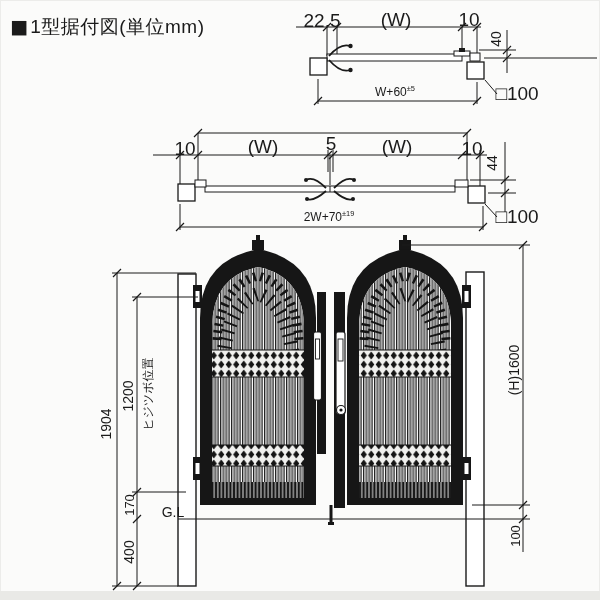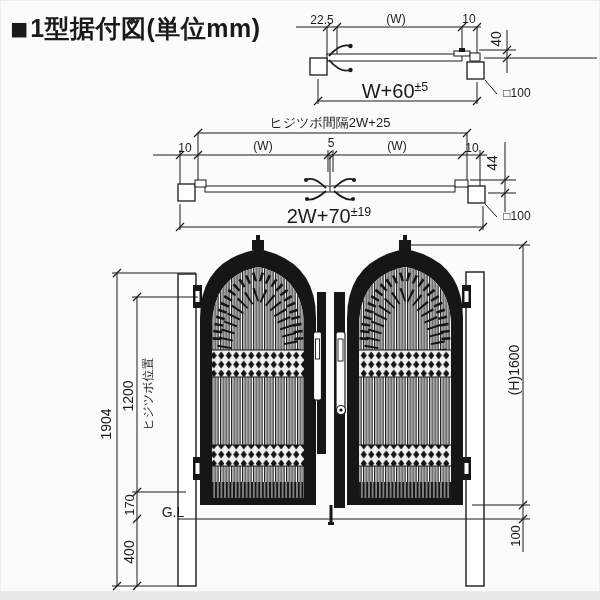--- a/index.html
+++ b/index.html
@@ -1,25 +1,25 @@
 <!DOCTYPE html>
 <html><head>
 <meta charset="utf-8">
 <style>
   html,body{margin:0;padding:0;background:#fff;}
   .page{position:relative;width:600px;height:600px;background:#fbfbfa;overflow:hidden;
         font-family:"Liberation Sans","DejaVu Sans",sans-serif;color:#1a1a1a;
         box-shadow:inset 0 0 0 1px #ececea;}
   .lbl{position:absolute;transform:translate(-50%,-50%);white-space:nowrap;line-height:1;}
   .rot{transform:translate(-50%,-50%) rotate(-90deg);}
-  .s12{font-size:12px}.s13{font-size:13px}.s14{font-size:14px}.s15{font-size:12px}.s16{font-size:20px}
+  .s12{font-size:12px}.s13{font-size:13px}.s14{font-size:14px}.s15{font-size:19px}.s16{font-size:12px}
   .lbl sup{font-size:0.62em;vertical-align:super;letter-spacing:0;}
   .title-row{position:absolute;left:10px;top:12px;display:flex;align-items:center;gap:2px;}
   .title-bullet{font-size:30px;line-height:1;}
-  .title-tx{font-size:25px;font-weight:bold;letter-spacing:0.5px;}
+  .title-tx{font-size:19px;font-weight:normal;letter-spacing:0.5px;}
   svg.linework{position:absolute;left:0;top:0;}
   .bottom-strip{position:absolute;left:0;top:591px;width:600px;height:9px;background:#e9e9e6;}
 </style>
 </head>
 <body>
 
 <div class="page">
 
   <div class="title-row">
     <span class="title-bullet">■</span>
@@ -229,21 +229,20 @@
     </g>
   </svg>
 
   <span class="lbl s15" style="left:322px;top:20px">22.5</span>
   <span class="lbl s15" style="left:396px;top:19px">(W)</span>
   <span class="lbl s15" style="left:469px;top:19px">10</span>
   <span class="lbl rot s14" style="left:496px;top:39px">40</span>
   <span class="lbl s16" style="left:395px;top:91px"><span>W+60</span><sup>±5</sup></span>
   <span class="lbl s15" style="left:517px;top:93px">□100</span>
 
-  <span class="lbl s13" style="left:330px;top:122px">ヒジツボ間隔2W+25</span>
   <span class="lbl s15" style="left:185px;top:148px">10</span>
   <span class="lbl s15" style="left:263px;top:146px">(W)</span>
   <span class="lbl s15" style="left:331px;top:143px">5</span>
   <span class="lbl s15" style="left:397px;top:146px">(W)</span>
   <span class="lbl s15" style="left:472px;top:148px">10</span>
   <span class="lbl rot s14" style="left:492px;top:163px">44</span>
   <span class="lbl s16" style="left:329px;top:216px"><span>2W+70</span><sup>±19</sup></span>
   <span class="lbl s15" style="left:517px;top:216px">□100</span>
 
   <span class="lbl rot s14" style="left:106px;top:424px">1904</span>

